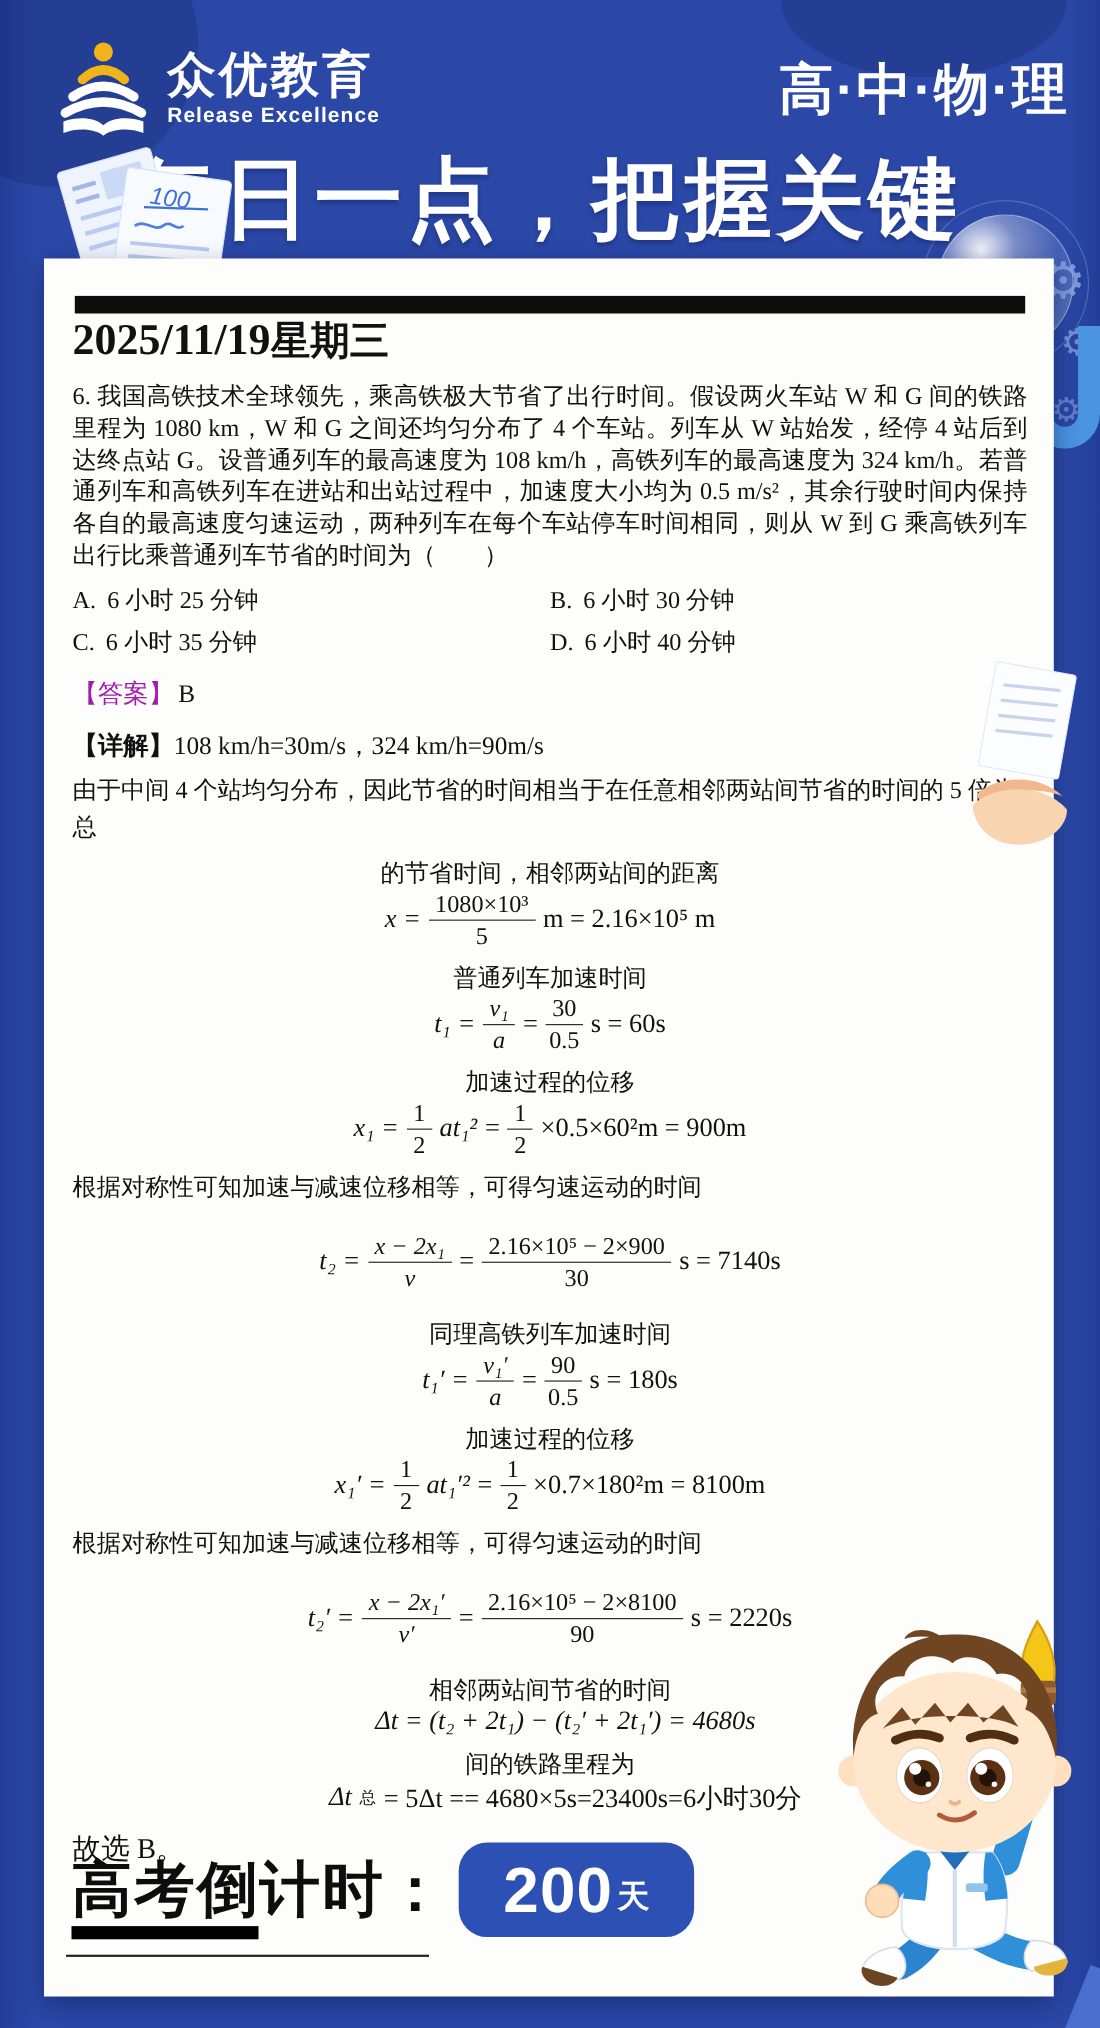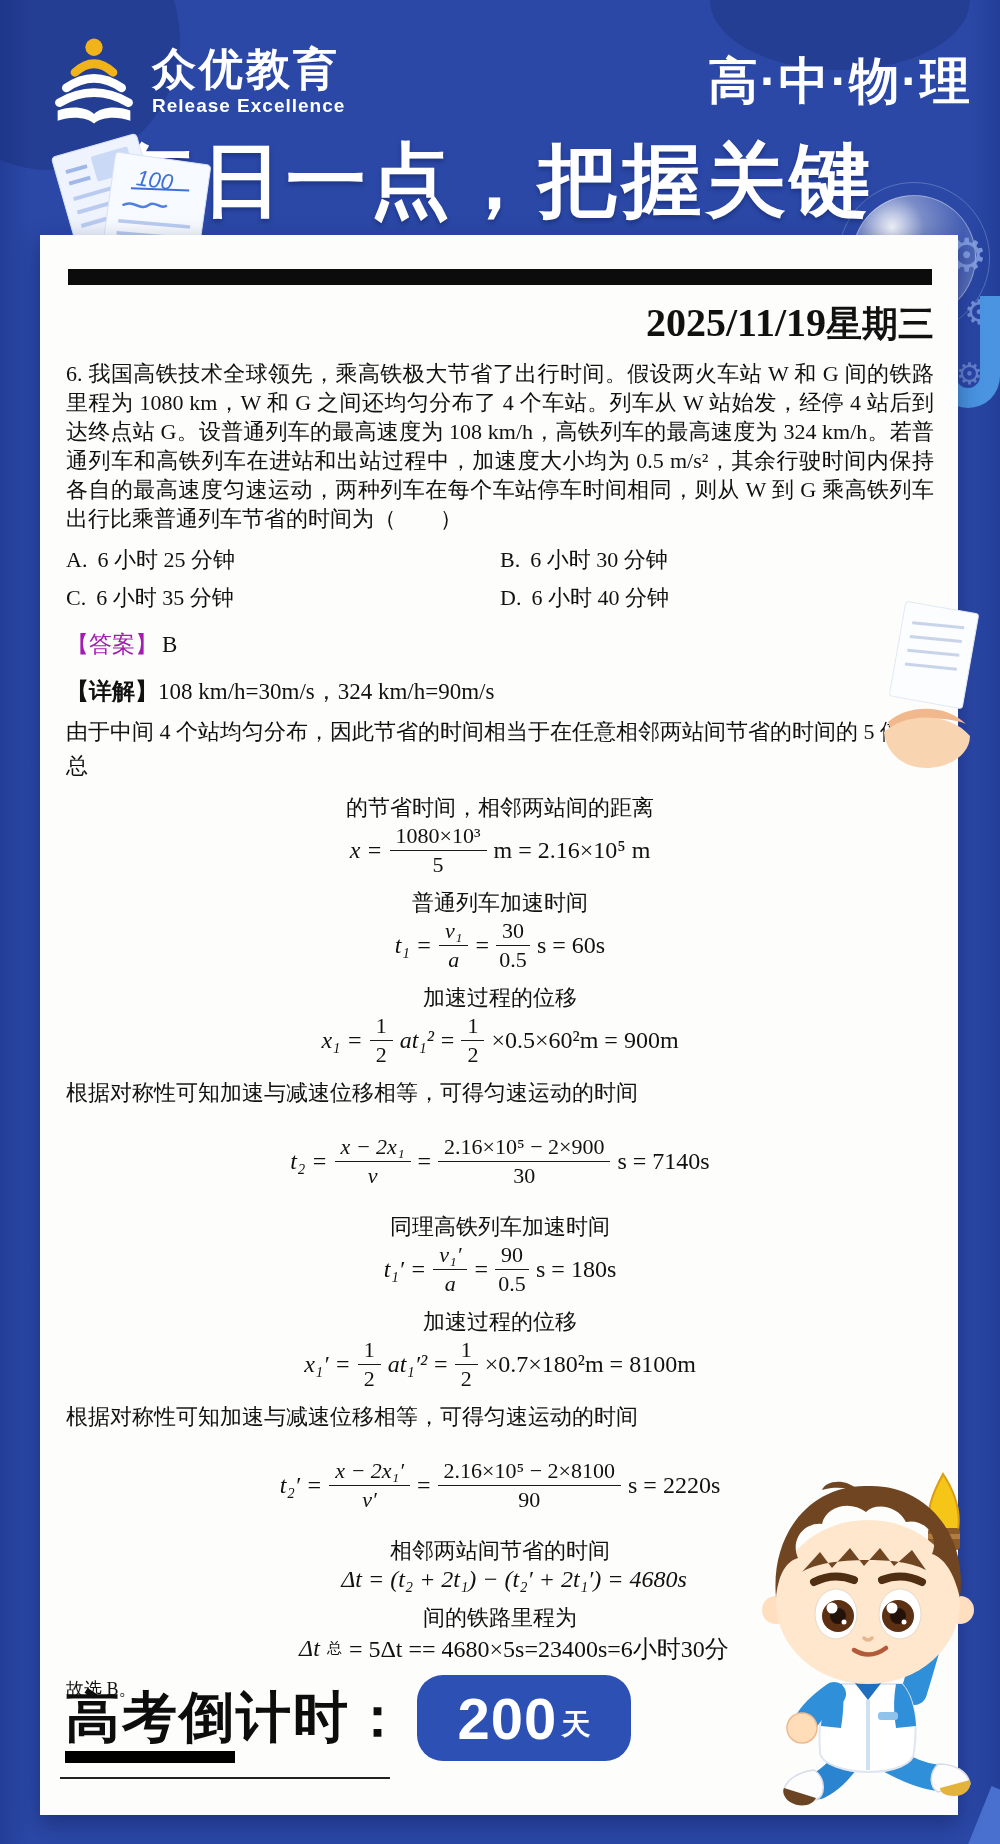--- a/index.html
+++ b/index.html
@@ -34,21 +34,21 @@
   .subject{position:absolute;left:652px;top:48px;width:320px;color:#fff;font-size:50px;font-weight:900;
       letter-spacing:2px;z-index:2;text-align:right;}
   .main-title{position:absolute;left:118px;top:128px;width:870px;color:#fff;font-size:80px;font-weight:900;
       letter-spacing:4px;z-index:2;text-shadow:0 3px 4px rgba(10,20,70,.35);}
   .papers-icon{position:absolute;left:36px;top:126px;z-index:2;}
   
   .card{position:absolute;left:40px;top:235px;width:918px;height:1580px;background:#fdfdfc;z-index:2;
       box-shadow:0 8px 22px rgba(8,18,60,.4);color:#111;font-family:"Liberation Serif",serif;}
   .card-inner{padding:34px 24px 0 26px;}
   .rule-bar{height:16px;background:#0c0c0c;margin:0 2px;}
-  .date-row{display:flex;justify-content:flex-end;align-items:baseline;margin-top:14px;}
+  .date-row{display:flex;justify-content:flex-start;align-items:baseline;}
   .date{font-size:40px;font-weight:700;}
   .weekday{font-size:36px;font-weight:700;}
   .question{margin-top:10px;font-size:22px;line-height:29px;text-align:justify;}
   .options{display:grid;grid-template-columns:1fr 1fr;margin-top:8px;font-size:22px;line-height:38px;}
   .opt-label{margin-right:10px;}
   .answer-row{margin-top:12px;font-size:23px;}
   .tag-blue{color:#a21caf;font-weight:400;}
   .answer-val{margin-left:4px;}
   .detail-row{margin-top:16px;font-size:23px;}
   .tag-black{font-weight:700;}
@@ -59,21 +59,21 @@
   .formula{flex:1;display:flex;justify-content:center;align-items:center;gap:7px;font-size:24px;}
   .step.short .formula{justify-content:flex-start;padding-left:28px;}
   .f-center{display:flex;justify-content:center;align-items:center;gap:7px;font-size:24px;
       margin:12px auto 0;min-height:80px;}
   .frac{display:inline-flex;flex-direction:column;align-items:center;vertical-align:middle;
       line-height:1.18;font-size:22px;}
   .frac .num{border-bottom:1.6px solid #1a1a1a;padding:0 6px 1px;}
   .frac .den{padding-top:1px;}
   .it{font-style:italic;}
   .f-sub{font-size:15px;}
-  .concl{margin-top:12px;font-size:18px;}
+  .concl{margin-top:12px;font-size:26px;}
   
   .countdown{position:absolute;left:25px;top:1440px;display:flex;align-items:center;
       font-family:"Liberation Sans",sans-serif;}
   .cd-label{font-size:55px;font-weight:900;color:#0d0d0d;letter-spacing:2px;}
   .cd-badge{margin-left:10px;width:214px;height:86px;background:#2d50b5;border-radius:26px;
       display:flex;align-items:center;justify-content:center;color:#fff;}
   .cd-num{font-size:58px;font-weight:900;letter-spacing:1px;}
   .cd-unit{font-size:29px;font-weight:700;margin:14px 0 0 4px;}
   .bar-thick{position:absolute;left:25px;top:1516px;width:170px;height:12px;background:#000;}
   .bar-thin{position:absolute;left:20px;top:1542px;width:330px;height:2px;background:#222;}

